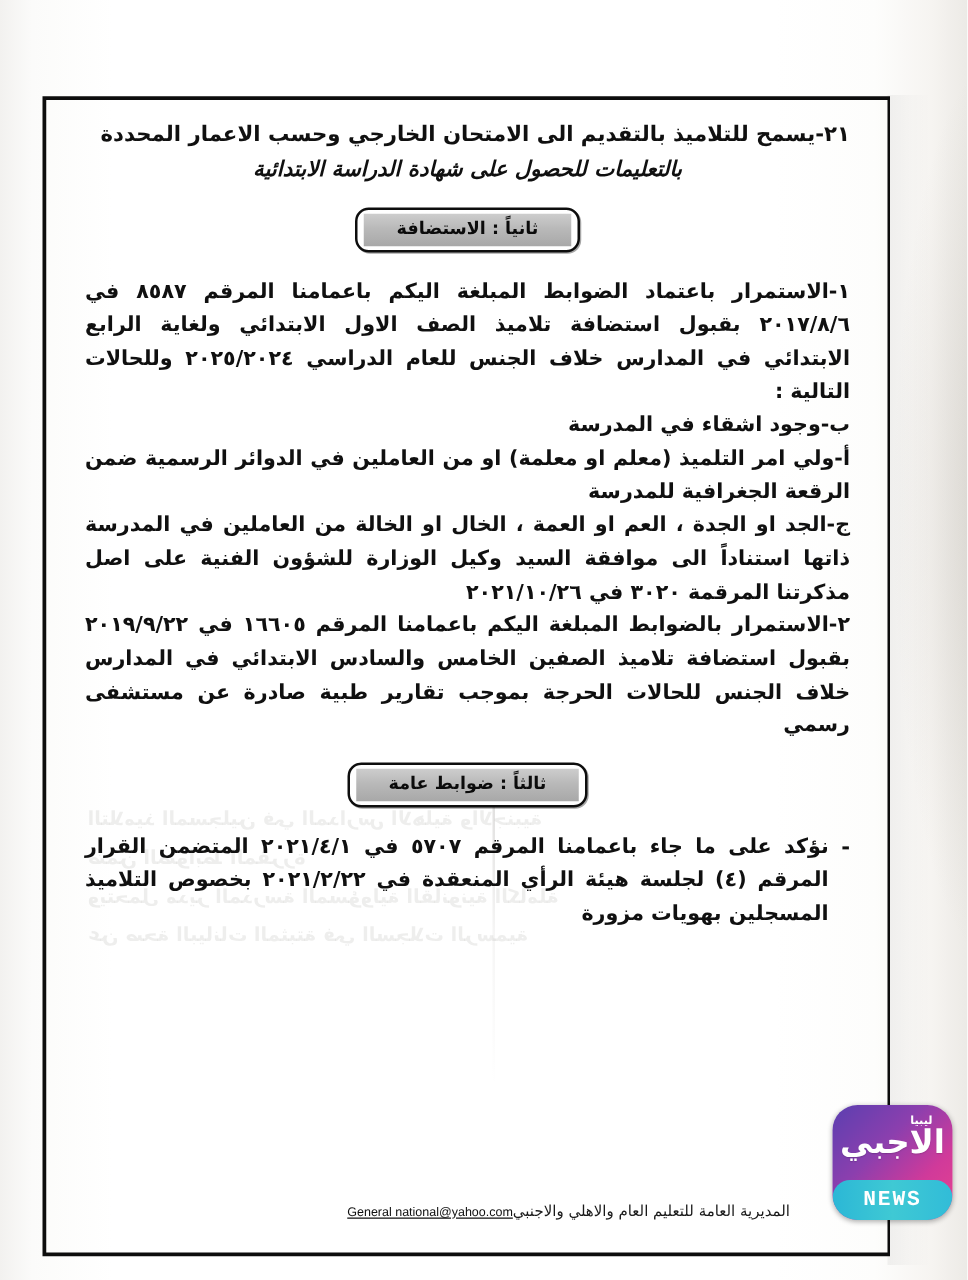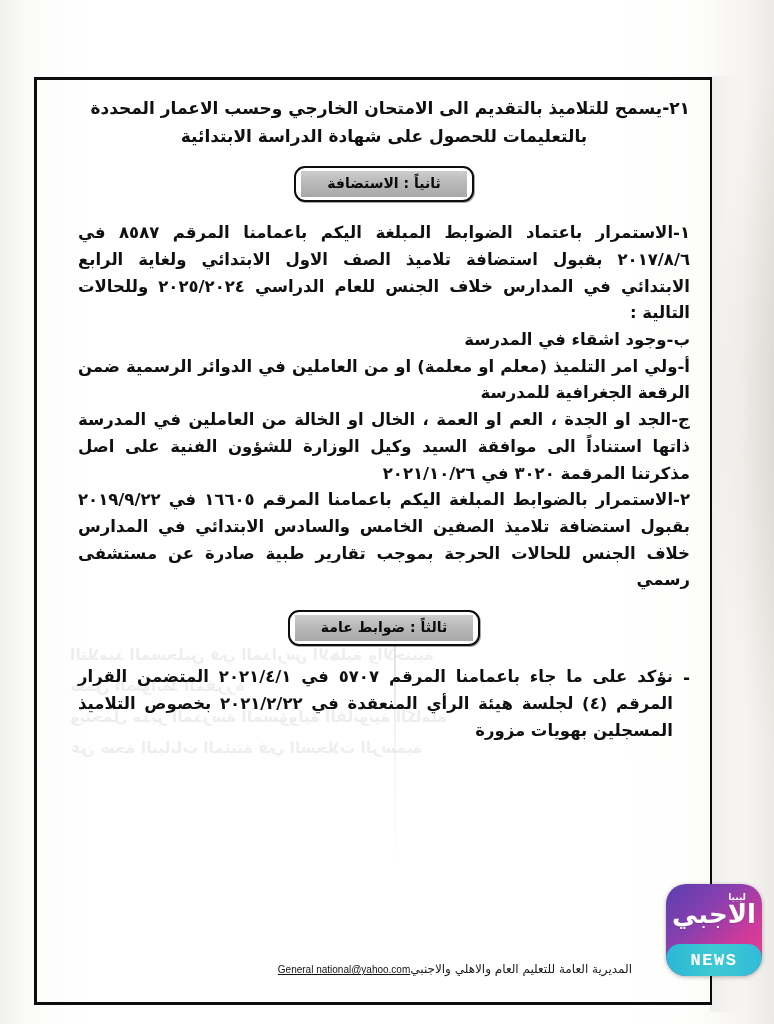--- a/index.html
+++ b/index.html
@@ -51,21 +51,21 @@
     width: 120px;
     height: 1024px;
     pointer-events: none;
     background:
       radial-gradient(120px 520px at 120% 40%, rgba(120,110,95,0.18), rgba(255,255,255,0) 70%);
   }
 
   
   .content {
     position: absolute;
-    left: 44px;
+    left: 34px;
     top: 77px;
     width: 678px;
     height: 928px;
     box-sizing: border-box;
     padding: 10px 32px 0 34px;
     direction: rtl;
     text-align: right;
   }
 
   .para {
@@ -81,20 +81,21 @@
   }
 
   .p-top {
     margin-top: 8px;
     font-size: 17px;
     line-height: 1.62;
   }
   .p-top .line2 {
     display: block;
     text-align: center;
+    font-style: italic;
   }
 
   
   .heading-wrap {
     display: flex;
     justify-content: center;
     margin: 16px 0 18px 0;
   }
   .heading-box {
     border: 2.5px solid #0e0e0e;

